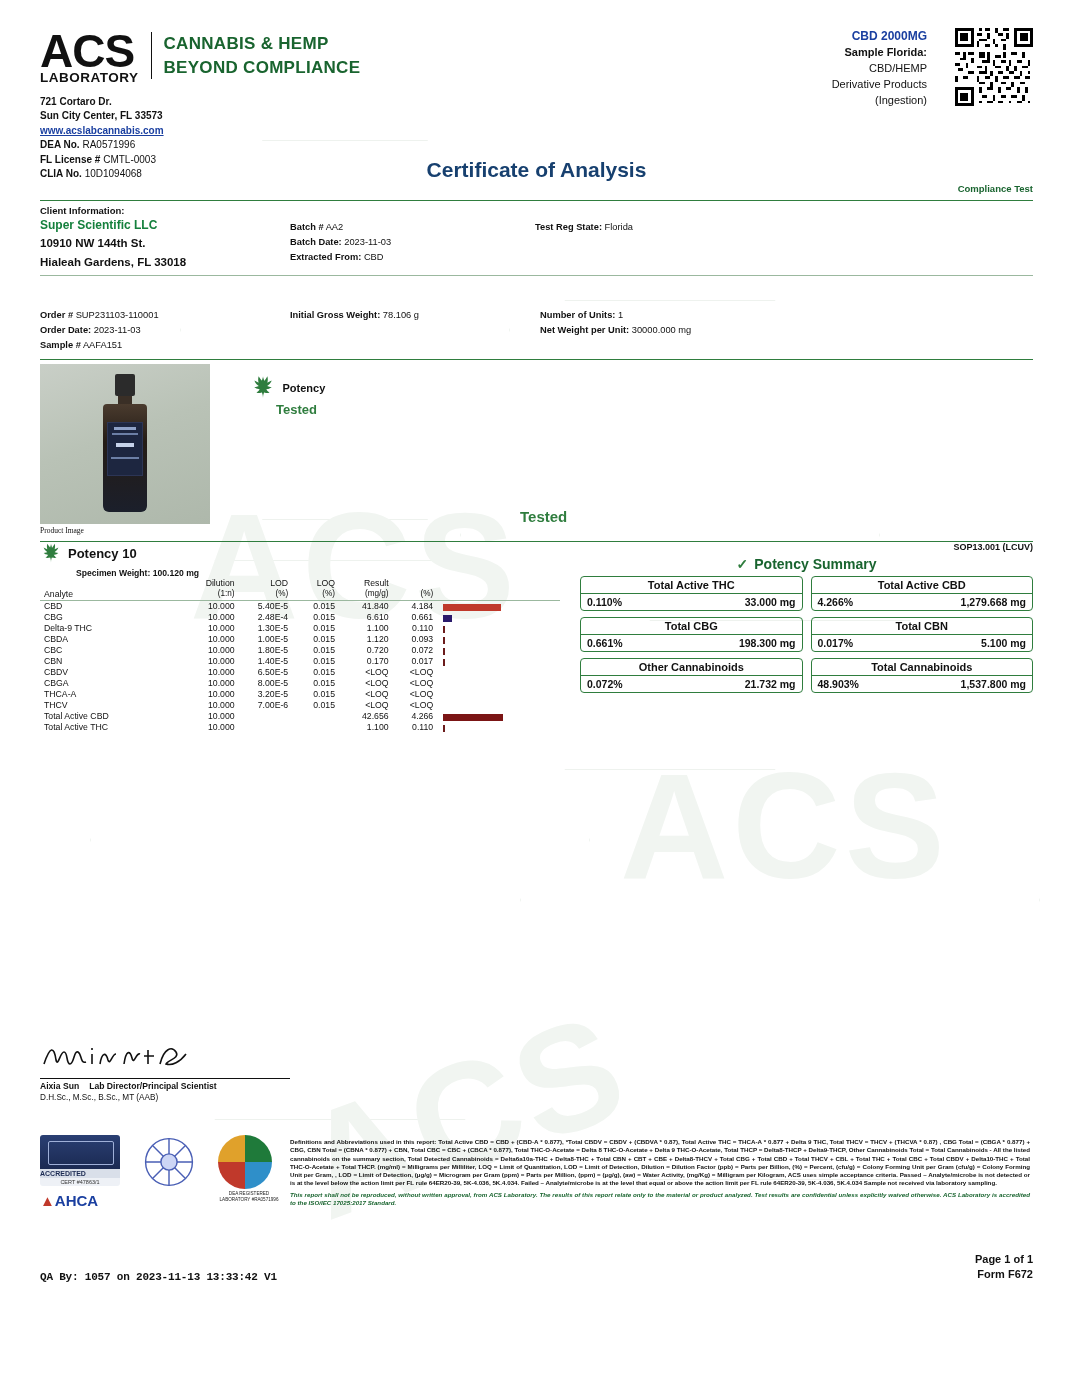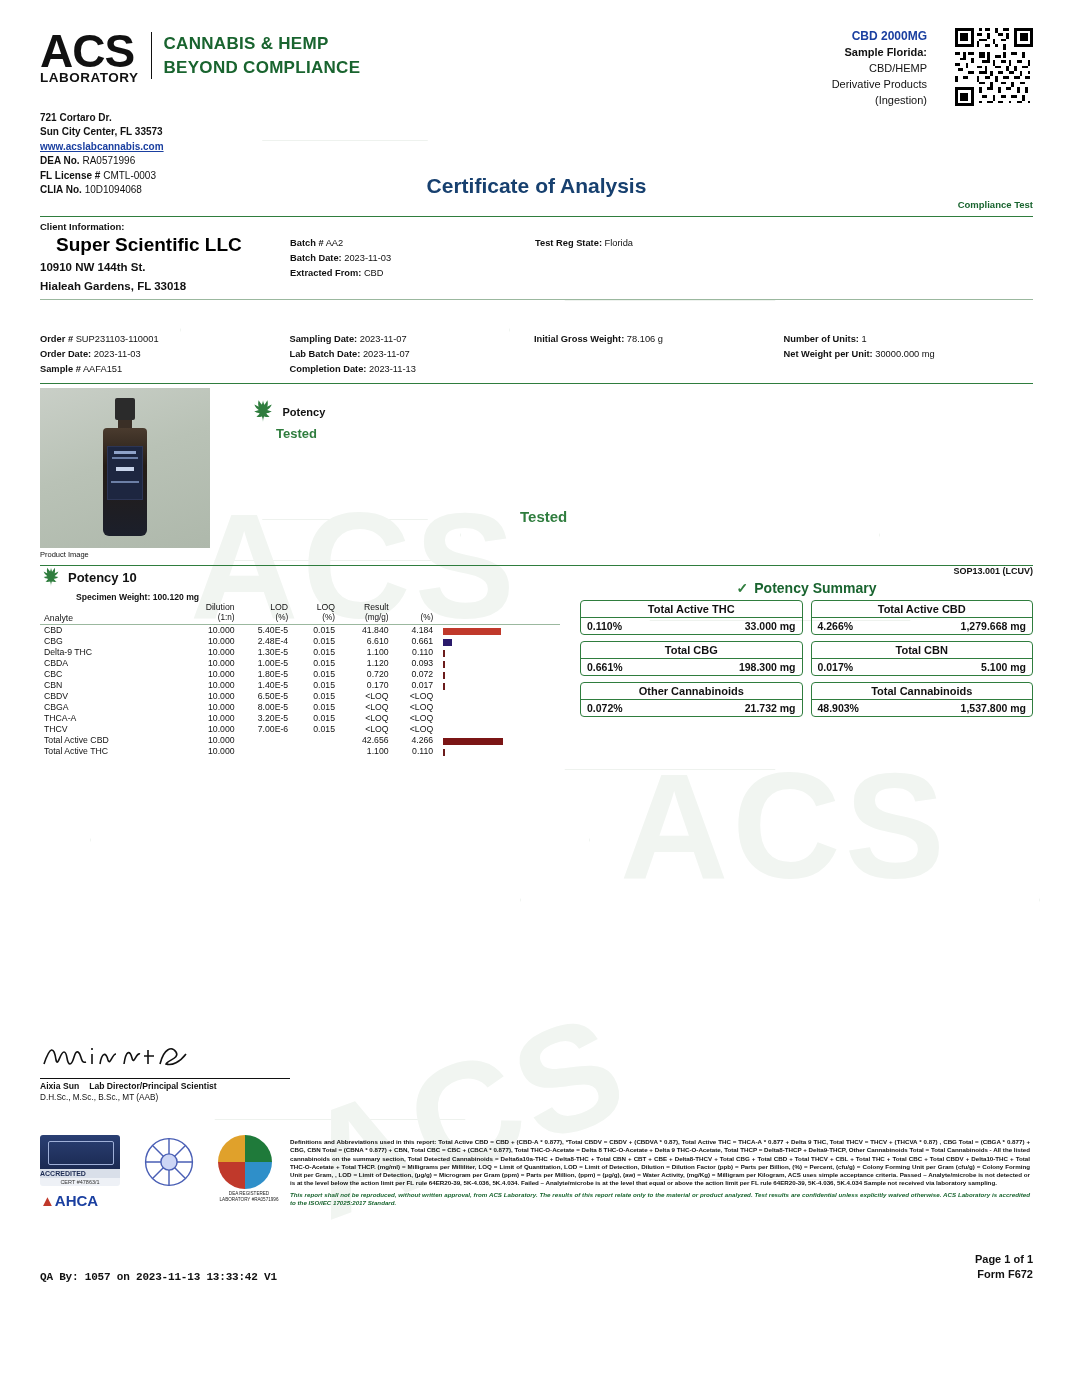--- a/index.html
+++ b/index.html
@@ -23,21 +23,21 @@
   .top { display:flex; justify-content:space-between; align-items:flex-start; padding-top:28px; }
   .logo-block { display:flex; align-items:flex-start; }
   .acs-logo { line-height:1; }
   .acs-big { font-size:46px; font-weight:bold; letter-spacing:-1px; color:#111; font-family:"Liberation Sans", sans-serif; }
   .acs-lab { font-size:13.5px; font-weight:bold; letter-spacing:0.5px; color:#111; margin-top:-3px; }
   .logo-divider { width:1px; background:#111; align-self:stretch; margin:4px 12px 6px 12px; }
   .logo-right { padding-top:6px; }
   .logo-right div:first-child { font-size:17px; font-weight:bold; color:#19642f; letter-spacing:0.3px; }
   .logo-right div:last-child { font-size:17px; font-weight:bold; color:#19642f; letter-spacing:0.3px; margin-top:4px; }
 
-  .addr { margin-top:26px; font-size:10px; font-weight:bold; line-height:1.45; }
+  .addr { margin-top:10px; font-size:10px; font-weight:bold; line-height:1.45; }
   .addr a { color:#1a3fa0; text-decoration:underline; }
   .addr .lbl { font-weight:bold; }
   .addr .val { font-weight:normal; }
 
   .hdr-right { text-align:right; display:flex; align-items:flex-start; gap:28px; }
   .hdr-right .txt { text-align:right; font-size:11px; line-height:1.45; }
   .hdr-right .title1 { color:#1a3fa0; font-weight:bold; font-size:12px; }
   .hdr-right .title2 { color:#111; font-weight:bold; font-size:11px; }
   .qr { width:78px; height:78px; }
 
@@ -48,30 +48,30 @@
   .hr-thin { border:0; border-top:0.8px solid #9bb89f; margin:4px 0; }
 
   
   .client-label { font-size:9.5px; font-weight:bold; margin-top:4px; }
   .cols3 { display:flex; }
   .cols3 > div { }
   .c1 { width:250px; }
   .c2 { width:245px; }
   .c3 { width:250px; }
   .c4 { width:250px; }
-  .company { font-size:19px; font-weight:bold; color:#000000; margin-top:2px;margin-left:16px; }
+  .company { font-size:12px; font-weight:bold; color:#15803d; margin-top:2px; }
   .caddr { font-size:11.5px; font-weight:bold; margin-top:3px; line-height:1.45; }
   .kv { font-size:9.3px; line-height:1.62; }
   .kv b { font-weight:bold; }
 
   .row-meta { display:flex; font-size:9.3px; line-height:1.6;margin-top:32px; }
 
   
   .prod-row { display:flex; margin-top:4px; }
-  .prod-img-wrap { width:180px; }
+  .prod-img-wrap { width:180px;font-family:Liberation Serif, serif; }
   .prod-img {
     width:170px; height:160px;
     background:linear-gradient(160deg,#c9cfc7 0%, #b9c2b6 45%, #aeb8ab 100%);
     position:relative; overflow:hidden;
   }
   .bottle {
     position:absolute; left:50%; top:10px; transform:translateX(-50%);
     width:44px; height:140px;
   }
   .bottle .cap { position:absolute; left:12px; top:0; width:20px; height:22px; background:#2b2b2b; border-radius:2px; }
@@ -328,28 +328,20 @@
 
     <div class="row-meta">
       <div class="c1 kv">
         <div><b>Order #</b>
              <span>SUP231103-110001</span></div>
         <div><b>Order Date:</b>
              <span>2023-11-03</span></div>
         <div><b>Sample #</b>
              <span>AAFA151</span></div>
       </div>
-      <div class="c2 kv">
-        <div><b>Sampling Date:</b>
-             <span>2023-11-07</span></div>
-        <div><b>Lab Batch Date:</b>
-             <span>2023-11-07</span></div>
-        <div><b>Completion Date:</b>
-             <span>2023-11-13</span></div>
-      </div>
       <div class="c3 kv">
         <div><b>Initial Gross Weight:</b>
              <span>78.106 g</span></div>
       </div>
       <div class="c4 kv">
         <div><b>Number of Units:</b>
              <span>1</span></div>
         <div><b>Net Weight per Unit:</b>
              <span>30000.000 mg</span></div>
       </div>

